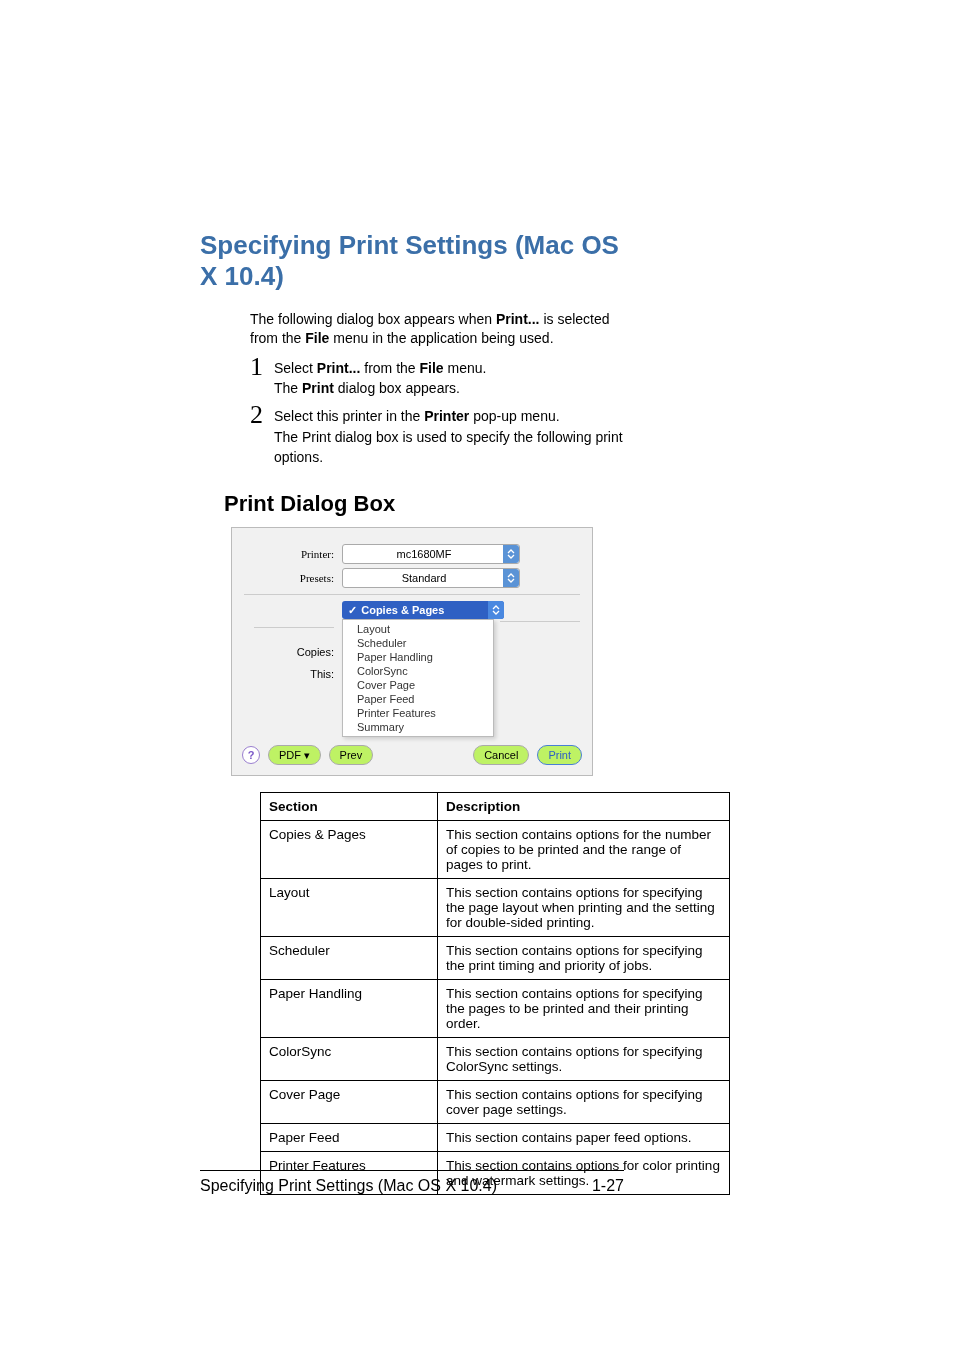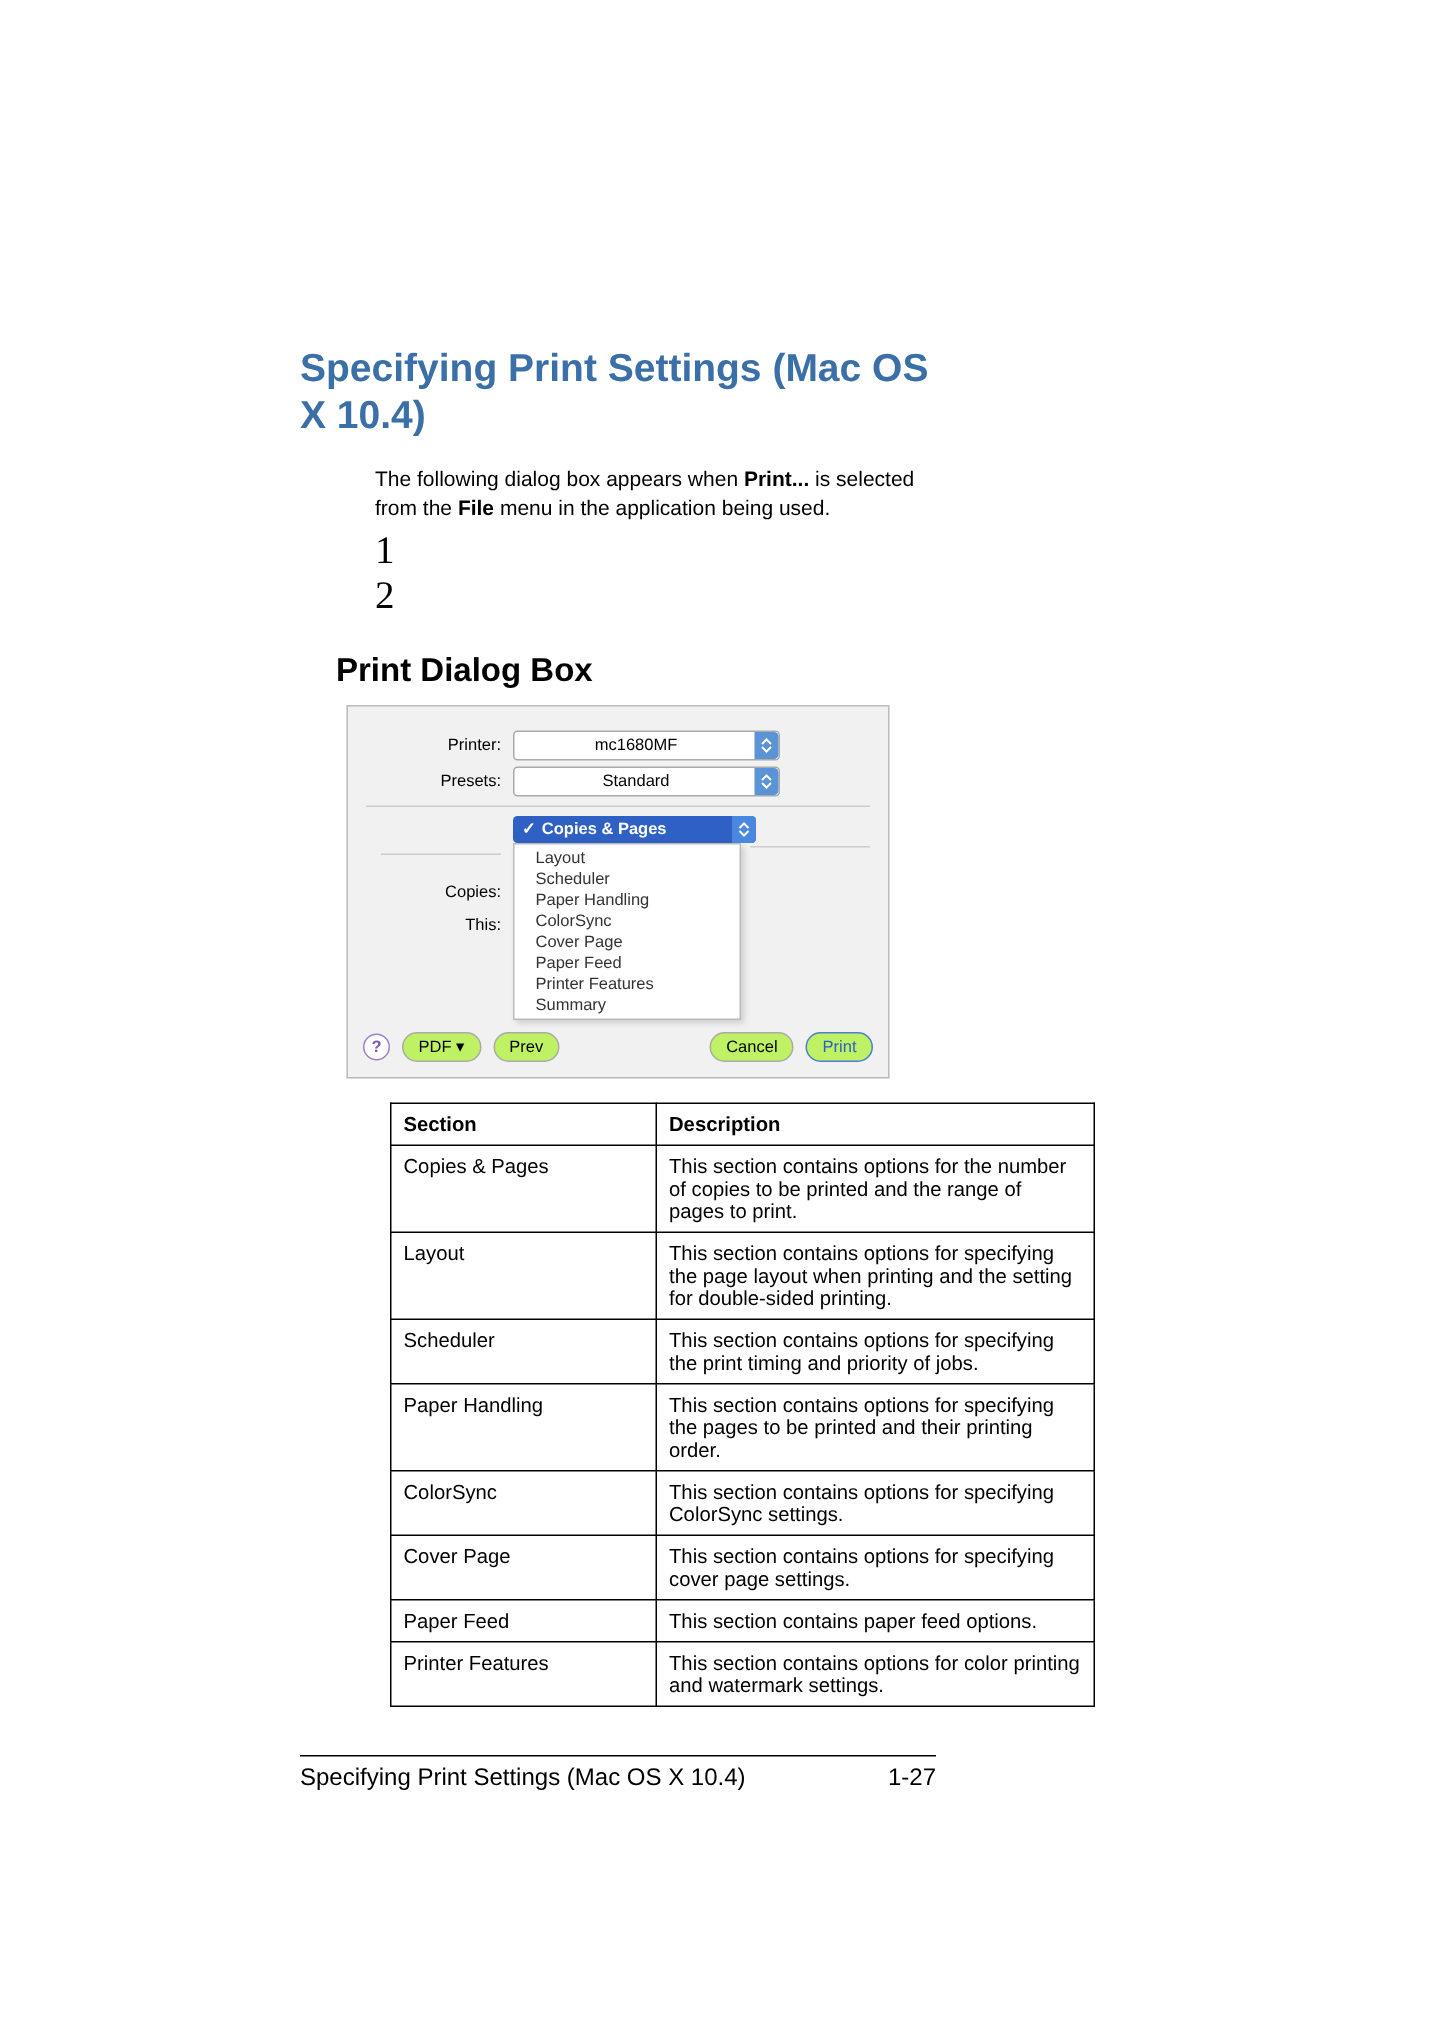--- a/index.html
+++ b/index.html
@@ -49,21 +49,21 @@
   .dialog {
     width: 360px;
     margin: 0 auto 16px auto;
     border: 1px solid #bbb;
     background: #f1f1f1;
     padding: 12px 0 10px 0;
     font-family: "Lucida Grande", Arial, sans-serif;
     font-size: 11px;
   }
   .dlg-row { display:flex; align-items:center; margin: 4px 0; }
-  .dlg-label { width: 102px; text-align:right; padding-right:8px; }
+  .dlg-label { width: 102px; text-align:right; padding-right:8px;font-family:Liberation Serif, serif; }
   .dlg-select {
     background:#fff;
     border:1px solid #aaa;
     border-radius:3px;
     height:18px;
     display:flex; align-items:center;
     padding: 0 20px 0 6px;
     position:relative;
     flex: 0 0 150px;
     justify-content: center;
@@ -136,23 +136,31 @@
 <div class="page">
   <h1 class="h1">Specifying Print Settings (Mac OS X 10.4)</h1>
 
   <div class="intro">
     <span>The following dialog box appears when </span><b>Print...</b><span> is selected from the </span><b>File</b><span> menu in the application being used.</span>
   </div>
 
   <div class="steps">
     <div class="step">
       <div class="step-num">1</div>
+      <div class="step-body">
+        <span>Select </span><b>Print...</b><span> from the </span><b>File</b><span> menu.</span><br>
+        <span>The </span><b>Print</b><span> dialog box appears.</span>
+      </div>
     </div>
     <div class="step">
       <div class="step-num">2</div>
+      <div class="step-body">
+        <span>Select this printer in the </span><b>Printer</b><span> pop-up menu.</span><br>
+        <span>The Print dialog box is used to specify the following print options.</span>
+      </div>
     </div>
   </div>
 
   <div class="h2">Print Dialog Box</div>
 
   <div class="dialog">
     <div class="dlg-row">
       <div class="dlg-label">Printer:</div>
       <div class="dlg-select">
         <span>mc1680MF</span>

